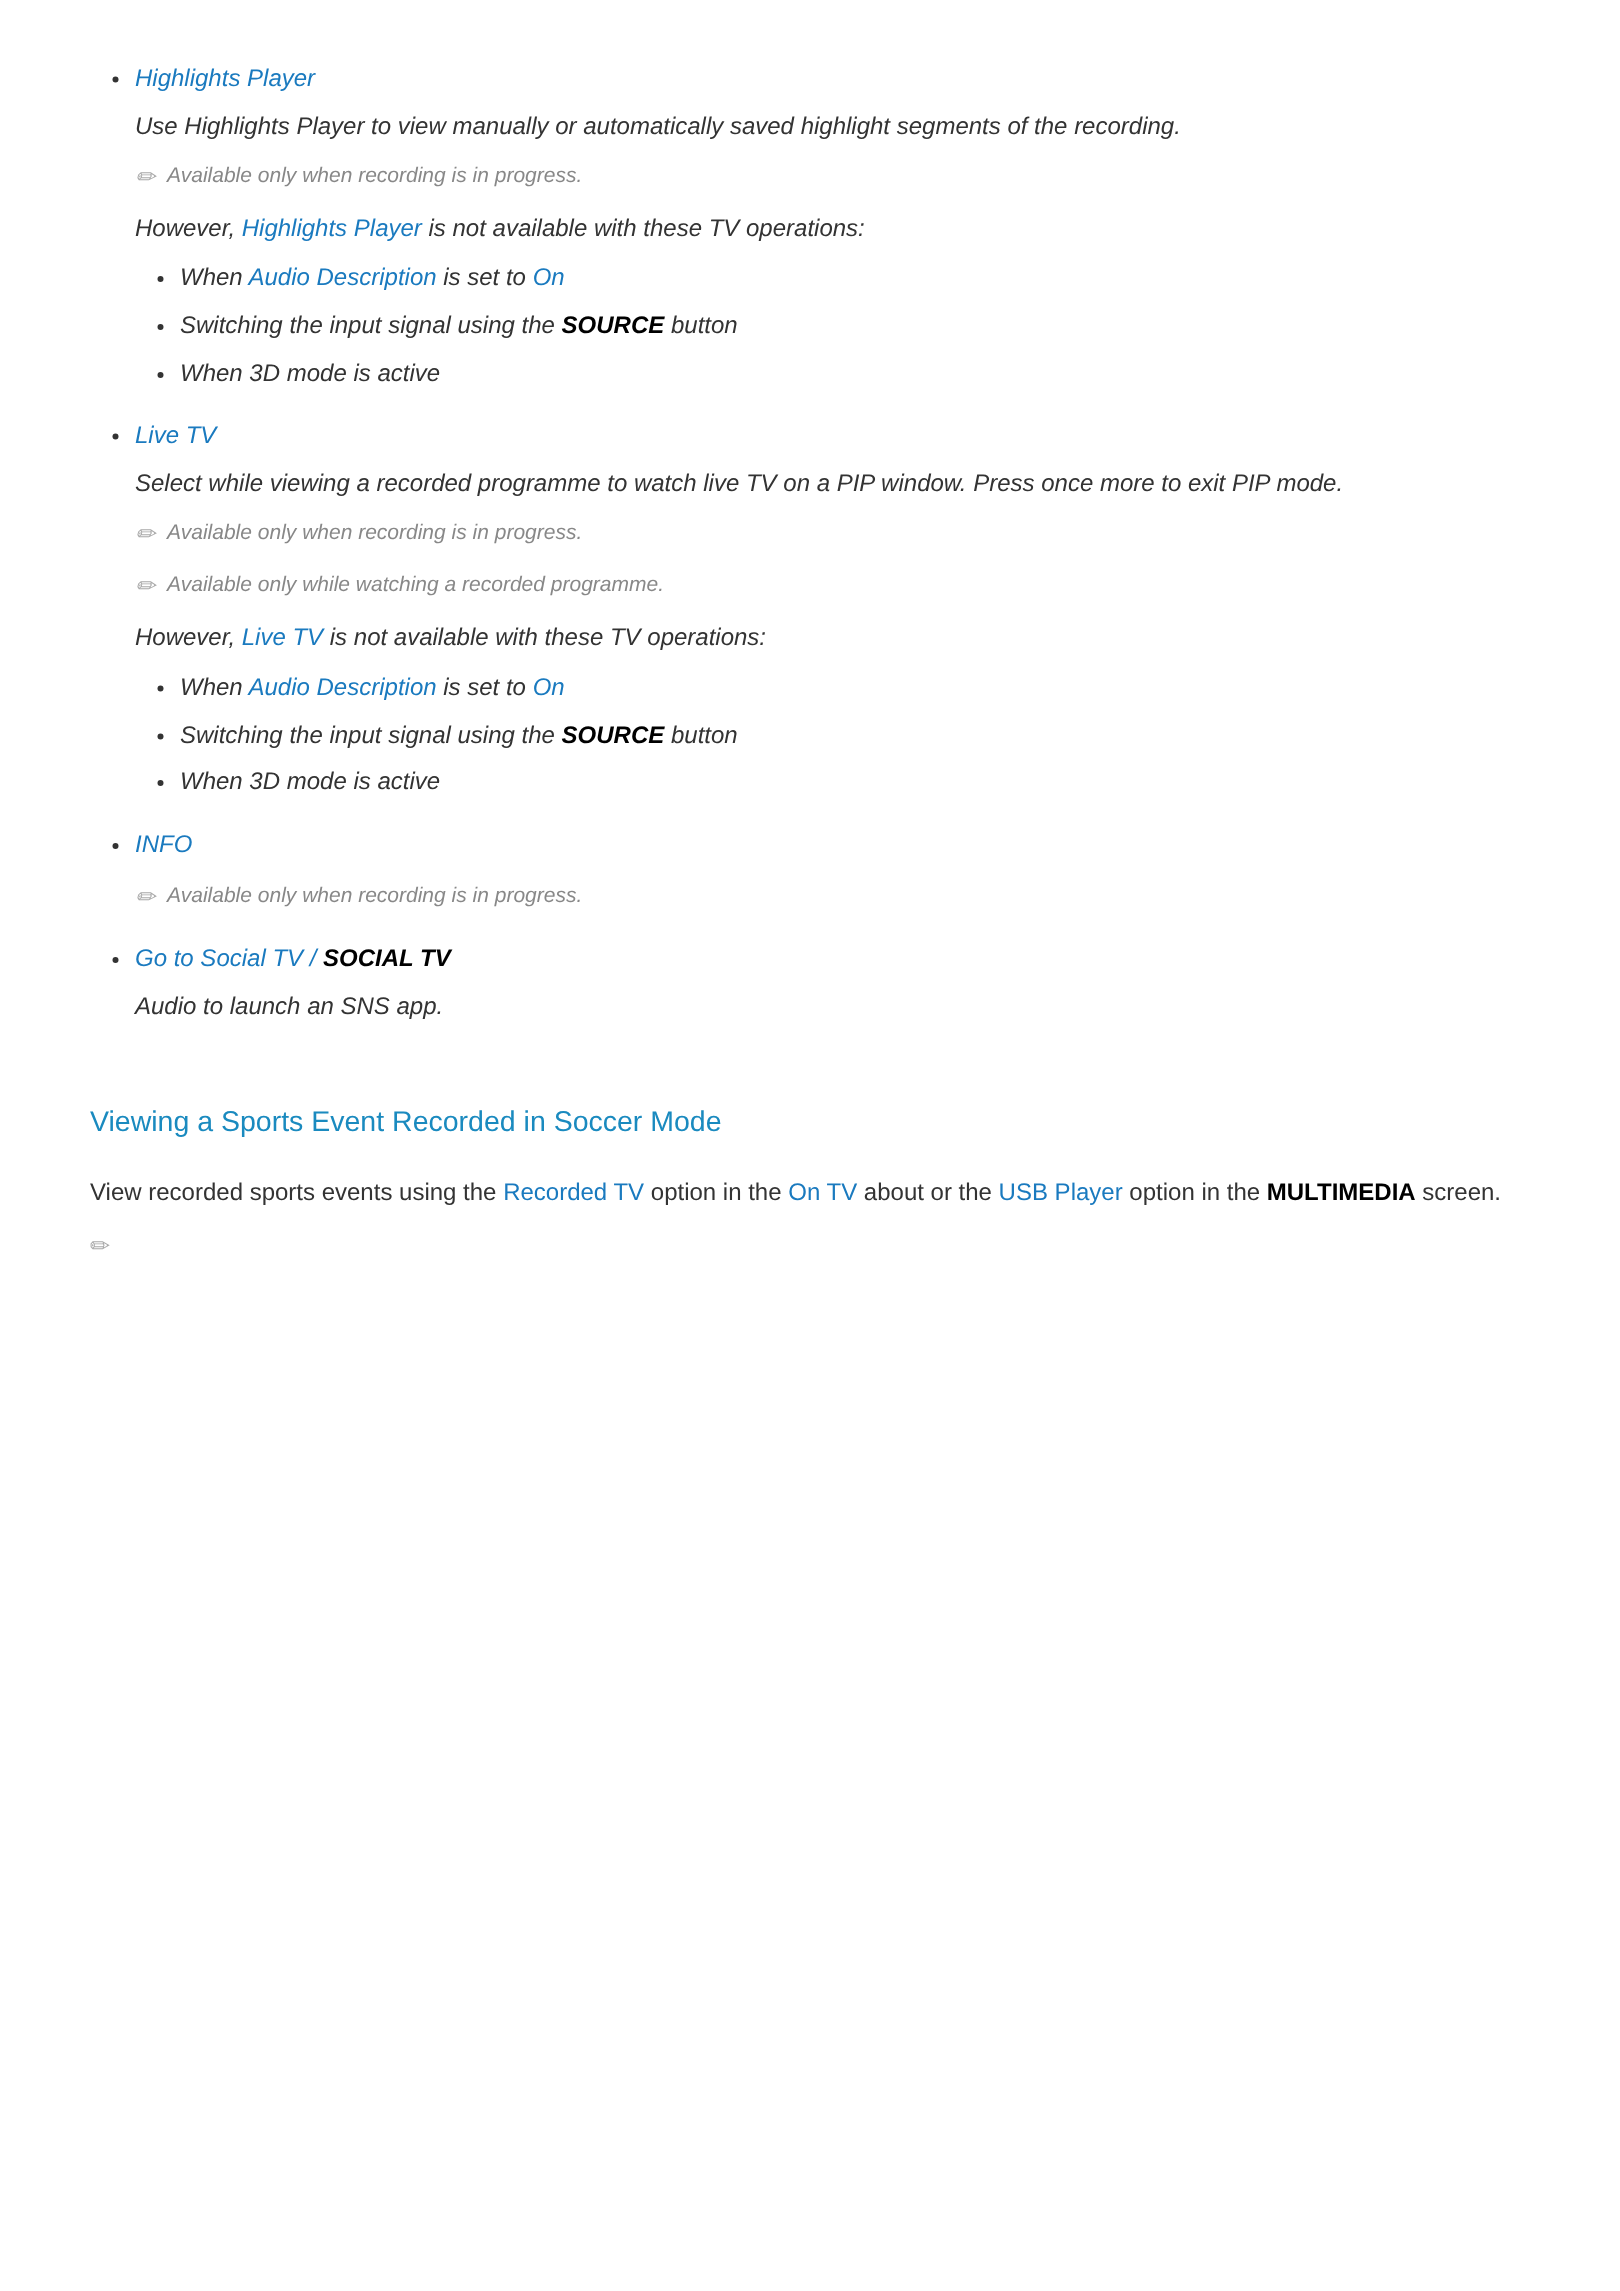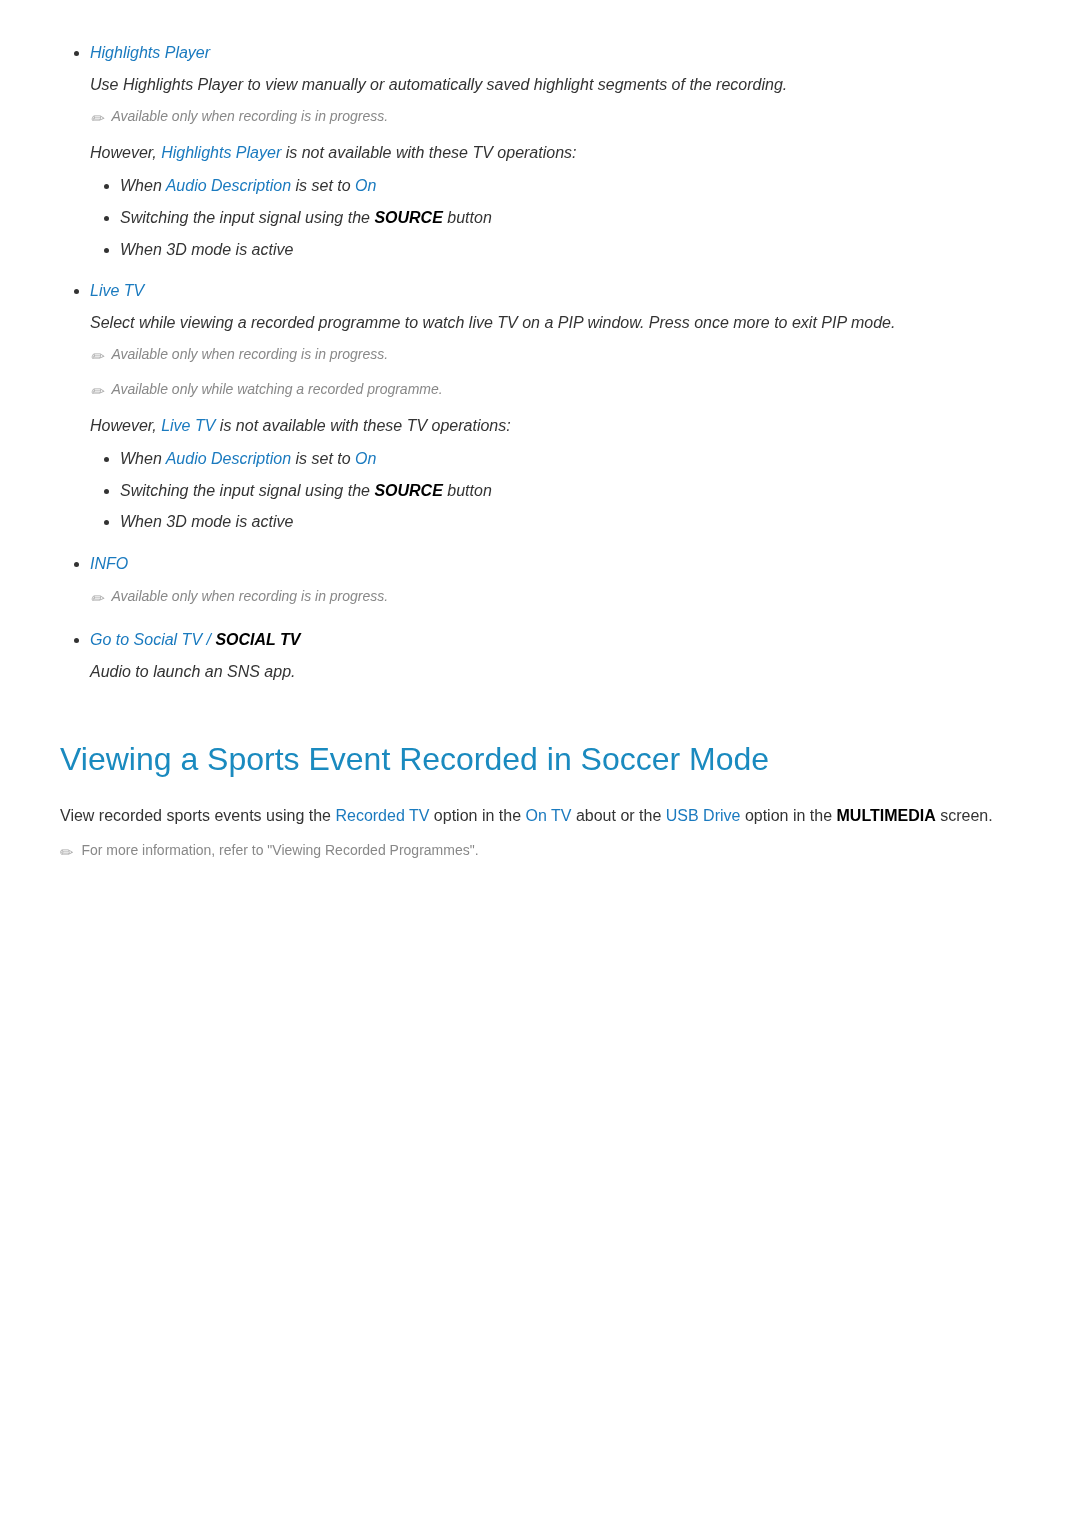--- a/index.html
+++ b/index.html
@@ -62,21 +62,21 @@
     .sub-list {
       list-style: disc;
       padding-left: 30px;
       margin: 8px 0;
     }
     .sub-list li {
       margin-bottom: 6px;
     }
     .section-title {
       color: #1a8abf;
-      font-size: 32px;
+      font-size: 19px;
       font-weight: 400;
       margin-top: 50px;
       margin-bottom: 18px;
       border-bottom: none;
     }
     .section-body p {
       margin-bottom: 10px;
       font-size: 16px;
     }
   </style>
@@ -170,23 +170,22 @@
 
 <div style="margin-top: 40px;">
   <h2 class="section-title">Viewing a Sports Event Recorded in Soccer Mode</h2>
   <div class="section-body">
     <p>
       <span>View recorded sports events using the </span>
       <a class="link-blue">Recorded TV</a>
       <span> option in the </span>
       <a class="link-blue">On TV</a>
       <span> about or the </span>
-      <a class="link-blue">USB Drive</a>
+      <a class="link-blue">USB Player</a>
       <span> option in the </span>
       <a class="link-strong">MULTIMEDIA</a>
       <span> screen.</span>
     </p>
     <div class="note">
       <span class="note-icon">✏</span>
-      <span>For more information, refer to "Viewing Recorded Programmes".</span>
     </div>
   </div>
 </div>
 
 </body></html>

